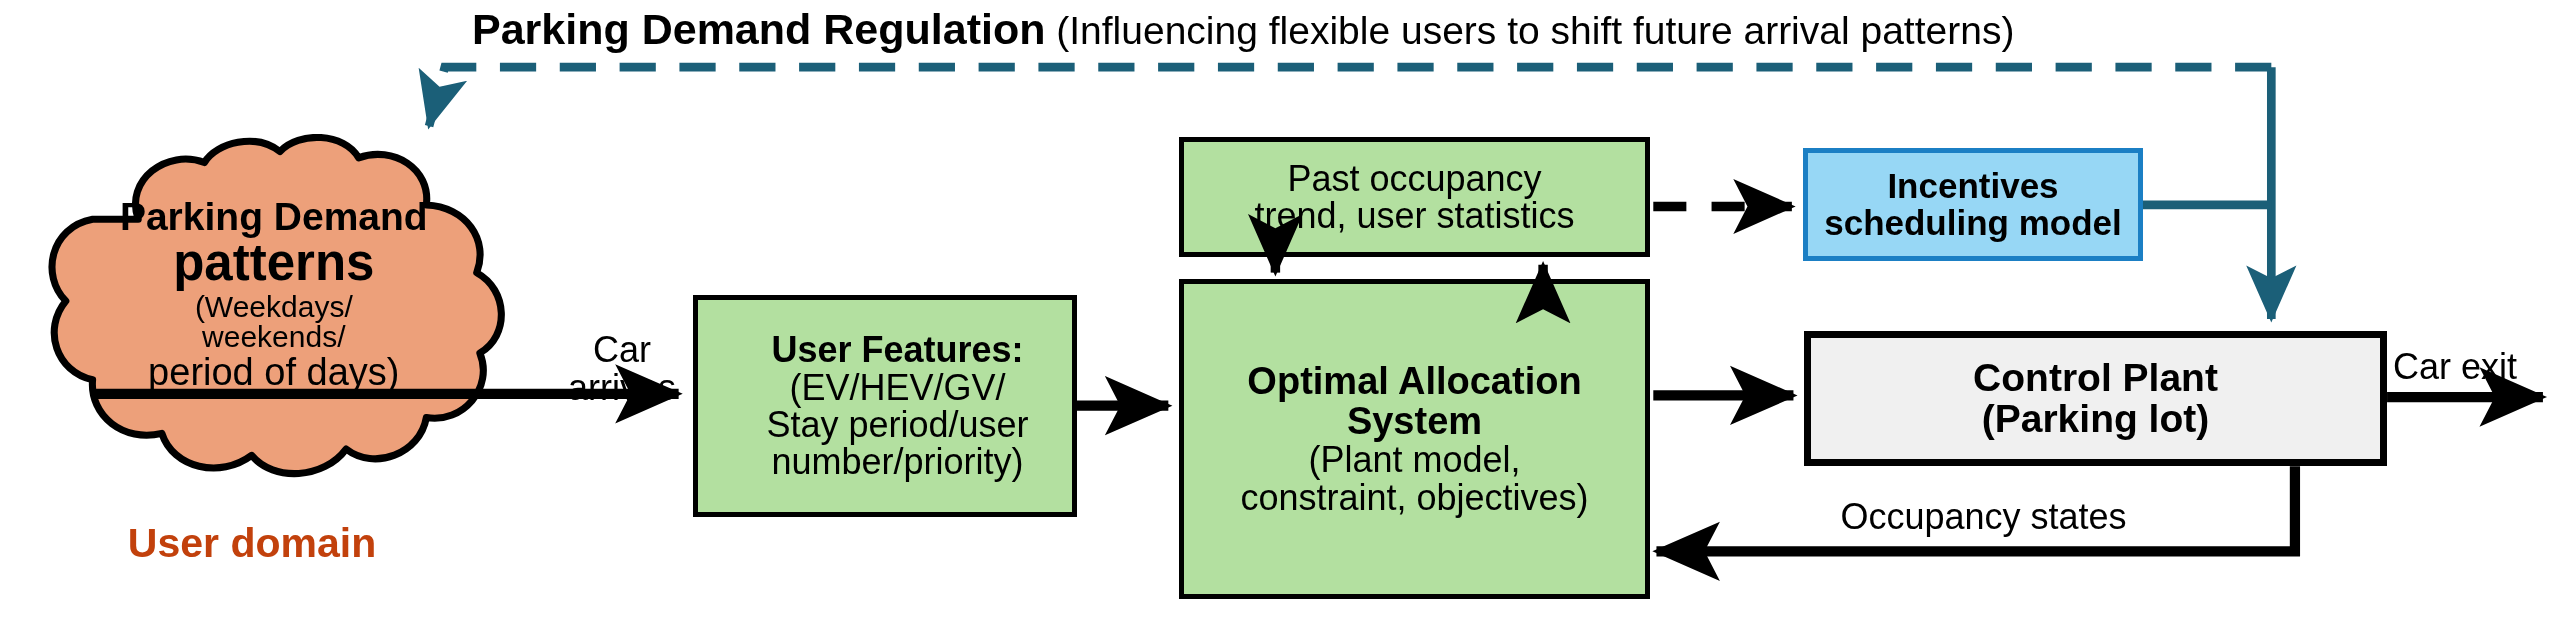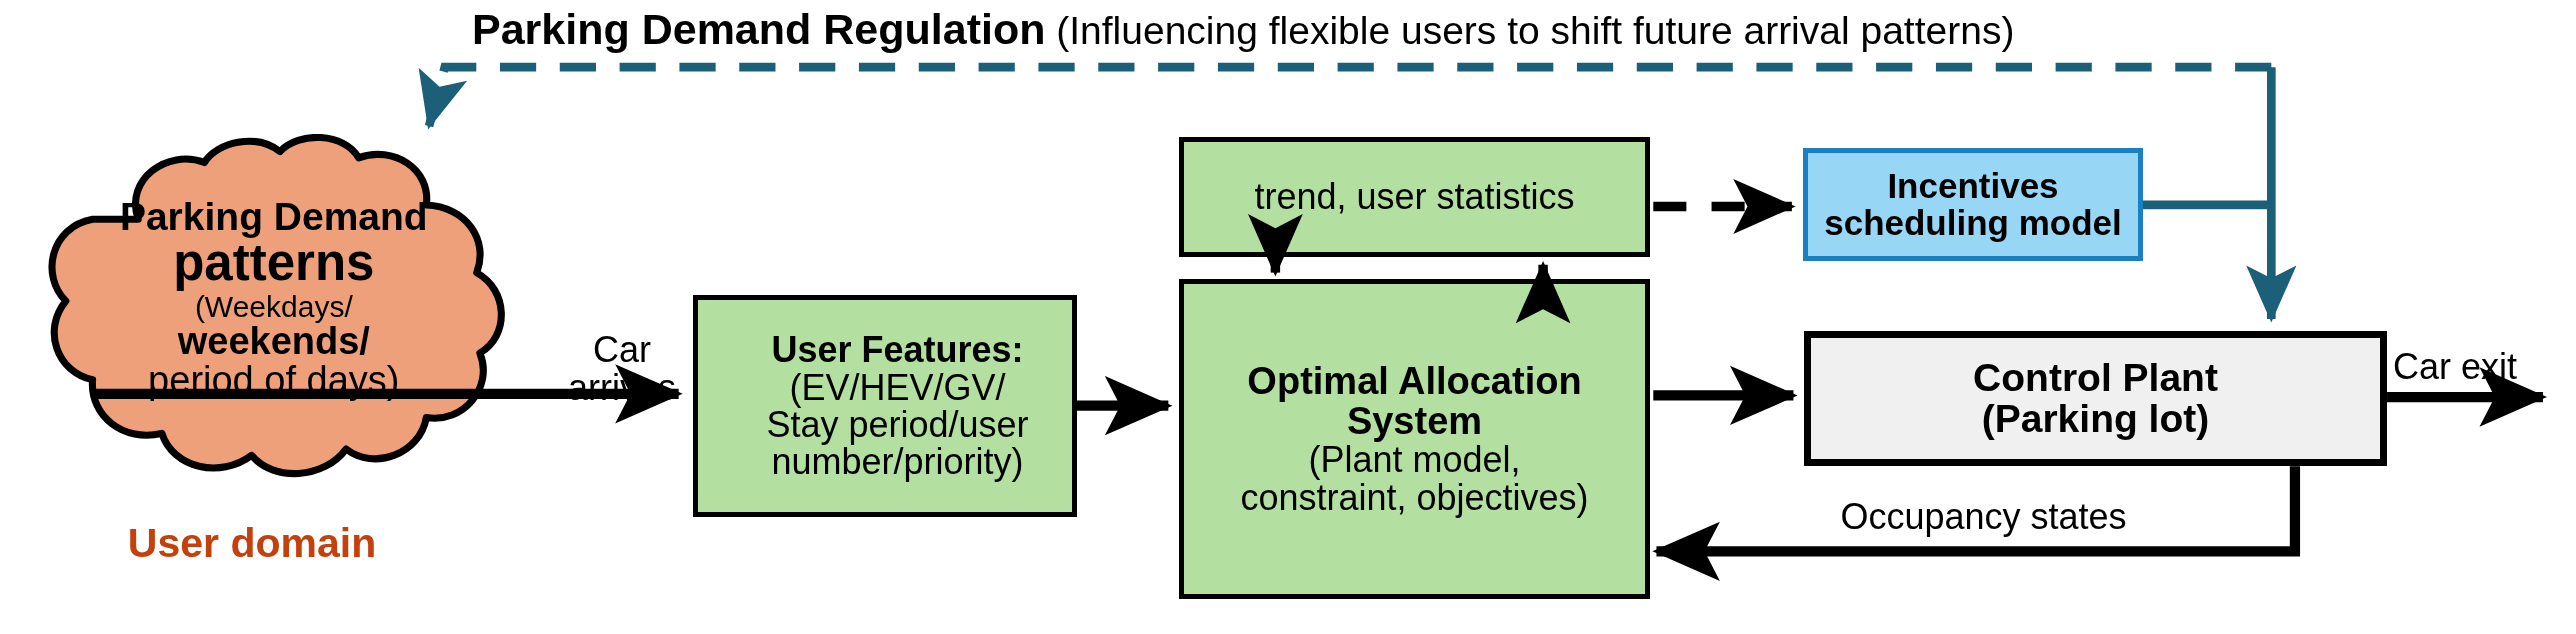--- a/index.html
+++ b/index.html
@@ -18,21 +18,21 @@
   
   #cloud-wrap{position:absolute;left:6.3px;top:134px;width:551px;height:394px;}
   #cloud-text{
     position:absolute; left:47px; top:63px; width:441px;
     text-align:center; color:#000; line-height:1.02;
     pointer-events:none;
   }
   #cloud-text .l1{font-size:39px;font-weight:bold;display:block;}
   #cloud-text .l2{font-size:51px;font-weight:bold;display:block;}
   #cloud-text .l3{font-size:30px;font-weight:normal;display:block;margin-top:3.1px;}
-  #cloud-text .l4{font-size:38px;font-weight:bold;display:block;}
+  #cloud-text .l4{font-size:30px;font-weight:normal;display:block;}
   #cloud-text .l5{font-size:38px;font-weight:normal;display:block;}
 
   #user-domain{
     position:absolute;left:31.5px;top:520px;width:441px;text-align:center;
     font-size:41px;font-weight:bold;color:#c2410c;
   }
 
   
   .box{
     position:absolute;
@@ -120,20 +120,21 @@
   <div id="user-domain">User domain</div>
 
   <div class="box" id="box-user-features">
     <span class="ttl">User Features:</span>
     <span class="sub">(EV/HEV/GV/</span>
     <span class="sub">Stay period/user</span>
     <span class="sub">number/priority)</span>
   </div>
 
   <div class="box" id="box-past-occ">
+    <span class="sub">Past occupancy</span>
     <span class="sub">trend, user statistics</span>
   </div>
 
   <div class="box" id="box-oas">
     <span class="ttl">Optimal Allocation</span>
     <span class="ttl">System</span>
     <span class="sub">(Plant model,</span>
     <span class="sub">constraint, objectives)</span>
   </div>
 

